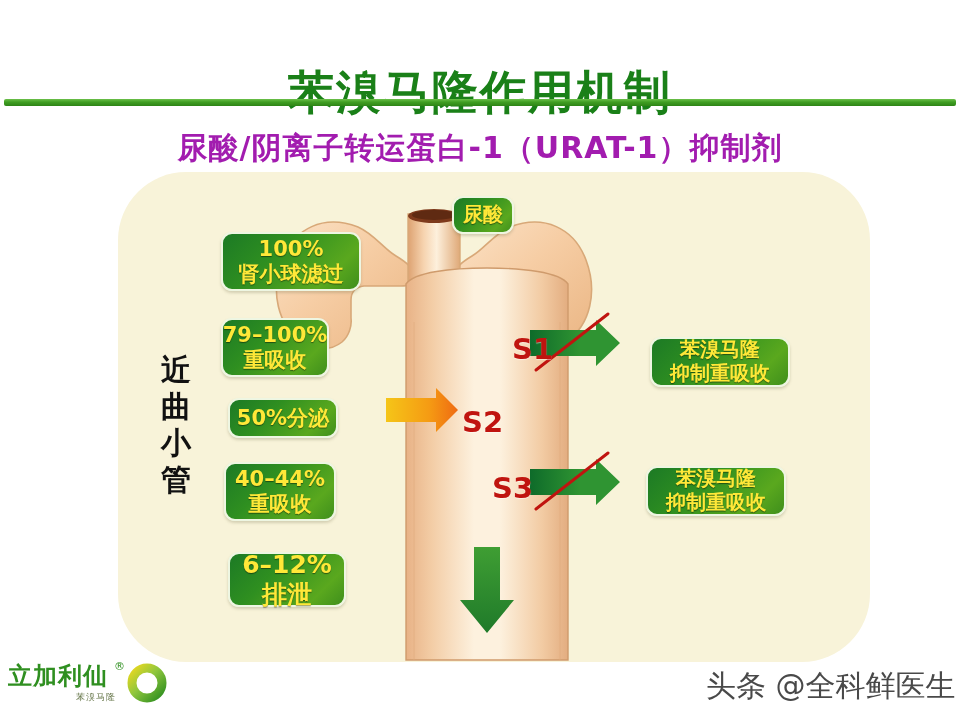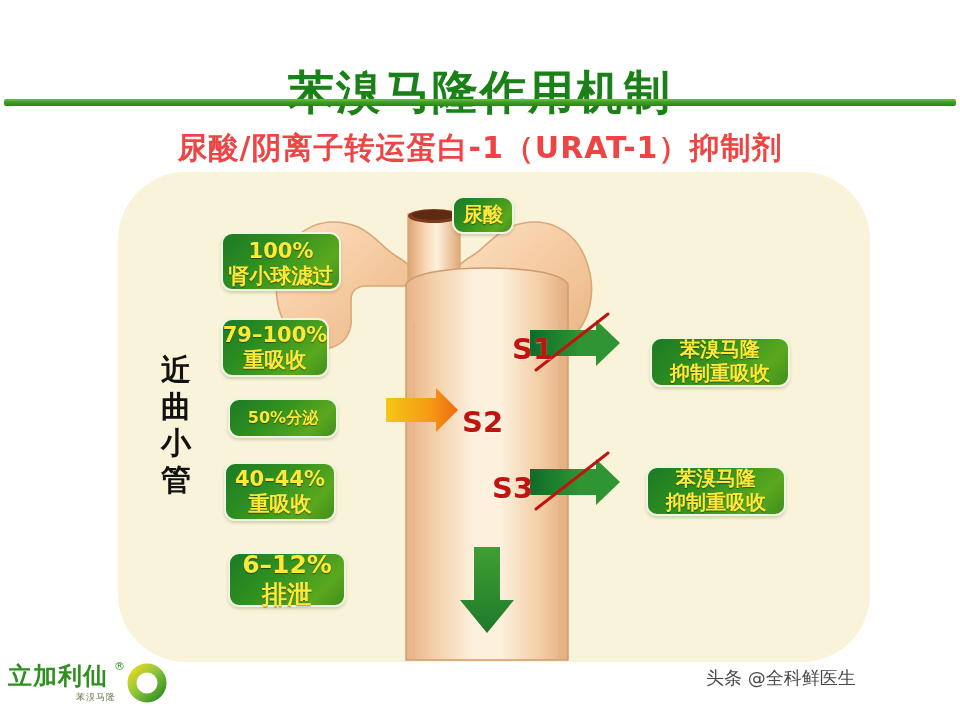--- a/index.html
+++ b/index.html
@@ -43,21 +43,21 @@
     border-radius: 2px;
   }
   .subtitle {
     position: absolute;
     left: 0;
     top: 128px;
     width: 960px;
     text-align: center;
     font-size: 30px;
     font-weight: bold;
-    color: #ef4444;
+    color: #a21caf;
     letter-spacing: 1px;
     white-space: nowrap;
   }
 
   
   .panel {
     position: absolute;
     left: 118px;
     top: 172px;
     width: 752px;
@@ -94,23 +94,23 @@
     text-align: center;
     display: flex;
     flex-direction: column;
     justify-content: center;
     align-items: center;
     line-height: 1.18;
     text-shadow: 0 1px 1px rgba(0,0,0,0.45);
   }
   .gbox .l1, .gbox .l2 { display: block; white-space: nowrap; }
 
-  #box-filtration   { left: 221px; top: 232px; width: 120px; height: 59px; font-size: 21px; justify-content: flex-end; }
+  #box-filtration   { left: 221px; top: 232px; width: 140px; height: 59px; font-size: 21px; }
   #box-reabs1       { left: 221px; top: 318px; width: 108px; height: 59px; font-size: 21px; }
-  #box-secretion    { left: 228px; top: 398px; width: 110px; height: 40px; font-size: 16px; }
+  #box-secretion    { left: 228px; top: 398px; width: 110px; height: 40px; font-size: 21px; }
   #box-reabs2       { left: 224px; top: 462px; width: 112px; height: 59px; font-size: 21px; }
   #box-excretion    { left: 228px; top: 552px; width: 118px; height: 55px; font-size: 25px; }
   #box-uric-acid    { left: 452px; top: 196px; width: 62px; height: 38px; font-size: 20px; }
   #box-drug-s1      { left: 650px; top: 337px; width: 140px; height: 50px; font-size: 20px; }
   #box-drug-s3      { left: 646px; top: 466px; width: 140px; height: 50px; font-size: 20px; }
 
   
   .tubule { position: absolute; left: 118px; top: 172px; width: 752px; height: 490px; }
 
   
@@ -138,21 +138,21 @@
   }
   .logo-sub {
     position: absolute; left: 70px; top: 33px;
     font-size: 9px; color: #6a7a4e; letter-spacing: 1px; white-space: nowrap;
   }
   .logo-ring { position: absolute; left: 118px; top: 2px; }
 
   .watermark {
     position: absolute;
     left: 706px; top: 666px;
-    font-size: 18px;
+    font-size: 30px;
     color: #3a3a3a;
     white-space: nowrap;
     opacity: 0.92;
   }
 </style>
 </head>
 <body>
 
 <div id="slide">
 

